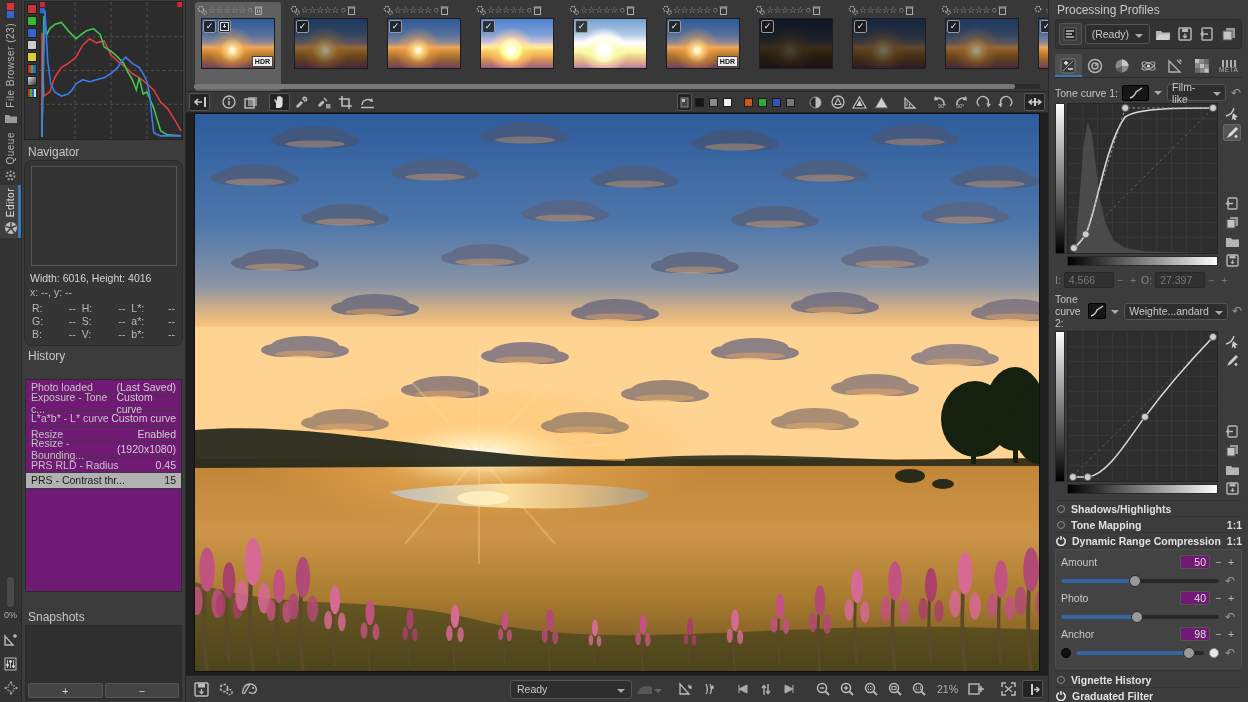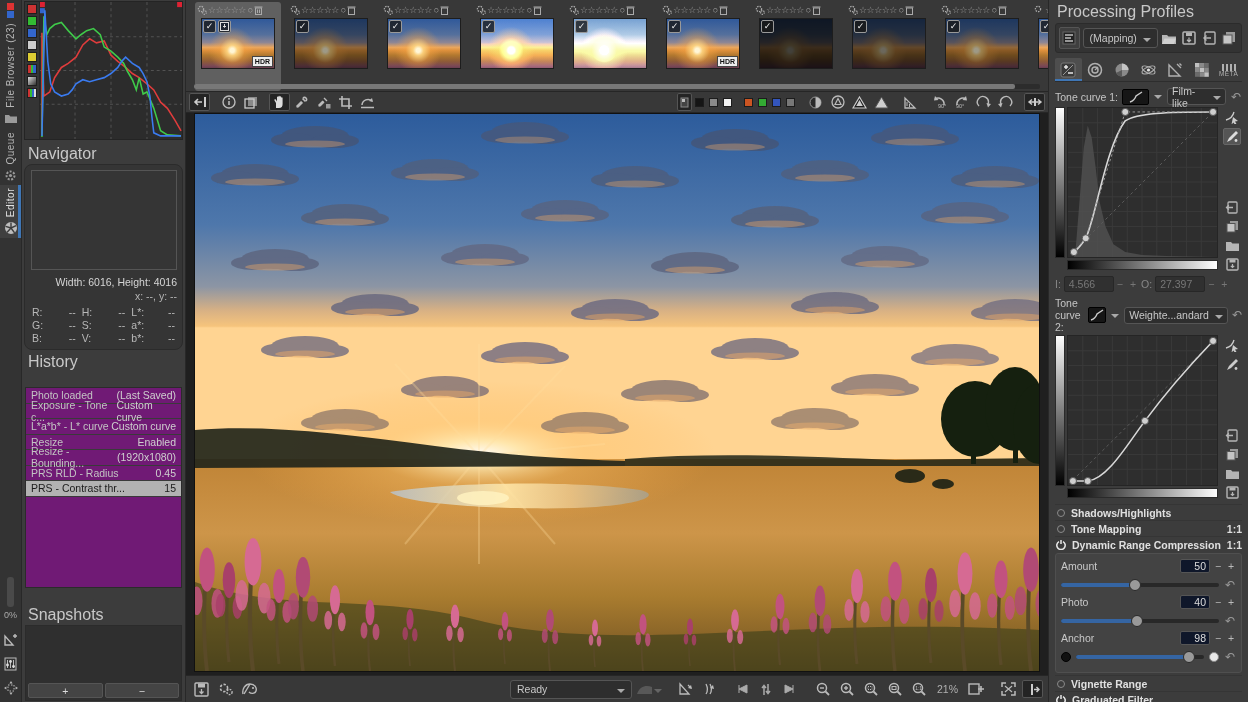--- a/index.html
+++ b/index.html
@@ -17,22 +17,22 @@
 .leftbar .spacer{flex:1}
 .vprog{width:7px;height:30px;background:#4a4a4a;border-radius:3px;margin-bottom:3px}
 .pct{font-size:9px;color:#aaa;margin-bottom:8px}
 .lb-btn{width:18px;height:18px;margin:3px 0;display:flex;align-items:center;justify-content:center;color:#bbb}
 
 .leftpanel{width:164px;background:#3c3c3c;border-right:1px solid #282828;display:flex;flex-direction:column;flex:none;padding:1px 2px}
 .histbox{height:139px;background:#2c2c2c;border:1px solid #242424;display:flex;margin-bottom:2px}
 .histbtns{width:15px;background:#343434;display:flex;flex-direction:column;gap:2px;padding:2px;border-right:1px solid #272727}
 .histbtns i{width:10px;height:10px;border:1px solid #1e1e1e;display:block}
 .histsvg{flex:1}
-.sec-label{color:#c8c8c8;font-size:16px;margin:3px 0 1px 4px}
-.navbox{background:#353535;border:1px solid #2b2b2b;border-radius:8px;padding:5px 5px 3px;text-align:right}
+.sec-label{color:#c8c8c8;font-size:12px;margin:3px 0 1px 4px}
+.navbox{background:#353535;border:1px solid #2b2b2b;border-radius:8px;padding:5px 5px 3px;text-align:left}
 .navthumb{width:146px;height:100px;margin:0 auto;border:1px solid #555;background:
  radial-gradient(circle at 40% 66%,#fff6d6 0 3%,rgba(255,214,130,.9) 9%,rgba(255,170,70,.4) 22%,rgba(255,150,60,0) 42%),
  linear-gradient(180deg,#2e5causeway 0),
  linear-gradient(180deg,#2e5a9a 0%,#53719d 30%,#8f8795 48%,#eba75e 58%,#e0913d 64%,#b57a35 72%,#96603a 84%,#7c4a58 94%,#6d3f52 100%)}
 .navsize{color:#d5d5d5;margin:6px 0 2px}
 .navxy{color:#b5b5b5;margin-bottom:4px}
 .navgrid{display:grid;grid-template-columns:1fr 1fr 1fr;gap:1px 6px;padding:0 2px 2px}
 .nvcell{display:flex;justify-content:space-between;color:#b8b8b8}
 .histwrap{flex:1;display:flex;flex-direction:column;min-height:0}
 .histlist{flex:1;background:#701a75;border:1px solid #2b2b2b;margin:15px 1px;overflow:hidden;display:flex;flex-direction:column}
@@ -105,21 +105,21 @@
 .iorow{display:flex;align-items:center;gap:3px;color:#888;margin:3px 0 2px}
 .iobox{background:#303030;border:1px solid #272727;border-radius:2px;width:50px;padding:1px 4px;color:#777}
 .iomm{color:#777;letter-spacing:2px}
 .toollist{margin-top:3px}
 .tool{display:flex;align-items:center;gap:6px;height:16px;border-top:1px solid #353535;color:#e0e0e0;font-weight:bold}
 .tool .badge{margin-left:auto;font-weight:bold;color:#ddd}
 .pwroff{width:8px;height:8px;border:1px solid #8a8a8a;border-radius:50%;flex:none;margin-left:2px}
 .pwron{flex:none;margin-left:1px;width:10px;height:10px}
 .drcbox{background:#434343;border:1px solid #4f4f4f;border-radius:3px;padding:3px 5px 5px;margin:1px 0 2px}
 .slrow1{display:flex;align-items:center;gap:3px;color:#c8c8c8;margin-top:2px}
-.slval{margin-left:auto;background:#0f172a;border:1px solid #555;border-radius:2px;min-width:30px;text-align:right;padding:0 3px;color:#ddd}
+.slval{margin-left:auto;background:#701a75;border:1px solid #555;border-radius:2px;min-width:30px;text-align:right;padding:0 3px;color:#ddd}
 .spin{color:#bbb;width:10px;text-align:center}
 .slrow2{display:flex;align-items:center;gap:5px;margin:5px 0 3px}
 .track{flex:1;height:4px;background:#282828;border-radius:2px;position:relative}
 .track .fill{position:absolute;left:0;top:0;bottom:0;background:#3565a3;border-radius:2px}
 .track .knob{position:absolute;top:50%;transform:translate(-50%,-50%);width:12px;height:12px;background:#999;border:1px solid #2a2a2a;border-radius:50%}
 .bdot{width:10px;height:10px;border-radius:50%;background:#111;border:1px solid #000;flex:none}
 .wdot{width:10px;height:10px;border-radius:50%;background:#e8e8e8;border:1px solid #888;flex:none}
 </style>
 </head>
 <body>
@@ -908,21 +908,21 @@
     <div class="pp-row">
       <span class="pp-list">
           <svg width="14" height="14" viewBox="0 0 14 14">
             <rect x="1" y="1" width="12" height="12" fill="#222" stroke="#666"></rect>
             <line x1="3" y1="4" x2="11" y2="4" stroke="#ccc" stroke-width="1.4"></line>
             <line x1="3" y1="7" x2="9" y2="7" stroke="#ccc" stroke-width="1.4"></line>
             <line x1="3" y1="10" x2="11" y2="10" stroke="#ccc" stroke-width="1.4"></line>
           </svg>
         </span>
       <div class="combo pp-combo">
-          <span>(Mapping)</span>
+          <span>(Ready)</span>
           <span class="cdn"></span>
         </div>
       <span class="pp-ic">
           <svg width="16" height="13" viewBox="0 0 16 13">
             <path d="M1,3 h5 l1.5,1.5 H15 V12 H1 Z" fill="#b5b5b5"></path>
             <path d="M1,12 L3.5,6.5 H15 L13,12 Z" fill="#d0d0d0"></path>
           </svg>
         </span>
       <span class="pp-ic">
           <svg width="14" height="14" viewBox="0 0 14 14">
@@ -1250,21 +1250,21 @@
               <i class="fill" style="width:88%"></i>
               <i class="knob" style="left:88%"></i>
             </div>
           <span class="wdot"></span>
           <span class="reseticon">↶</span>
         </div>
       </div>
 
       <div class="tool">
           <span class="pwroff"></span>
-          <span>Vignette Range</span>
+          <span>Vignette History</span>
         </div>
       <div class="tool">
           <svg class="pwron" viewBox="0 0 10 10">
             <path d="M3,1.6 A4.2,4.2 0 1 0 7,1.6" stroke="#e8e8e8" stroke-width="1.5" fill="none"></path>
             <line x1="5" y1="0" x2="5" y2="4" stroke="#e8e8e8" stroke-width="1.5"></line>
           </svg>
           <span>Graduated Filter</span>
         </div>
       <div class="tool"></div>
     </div>

